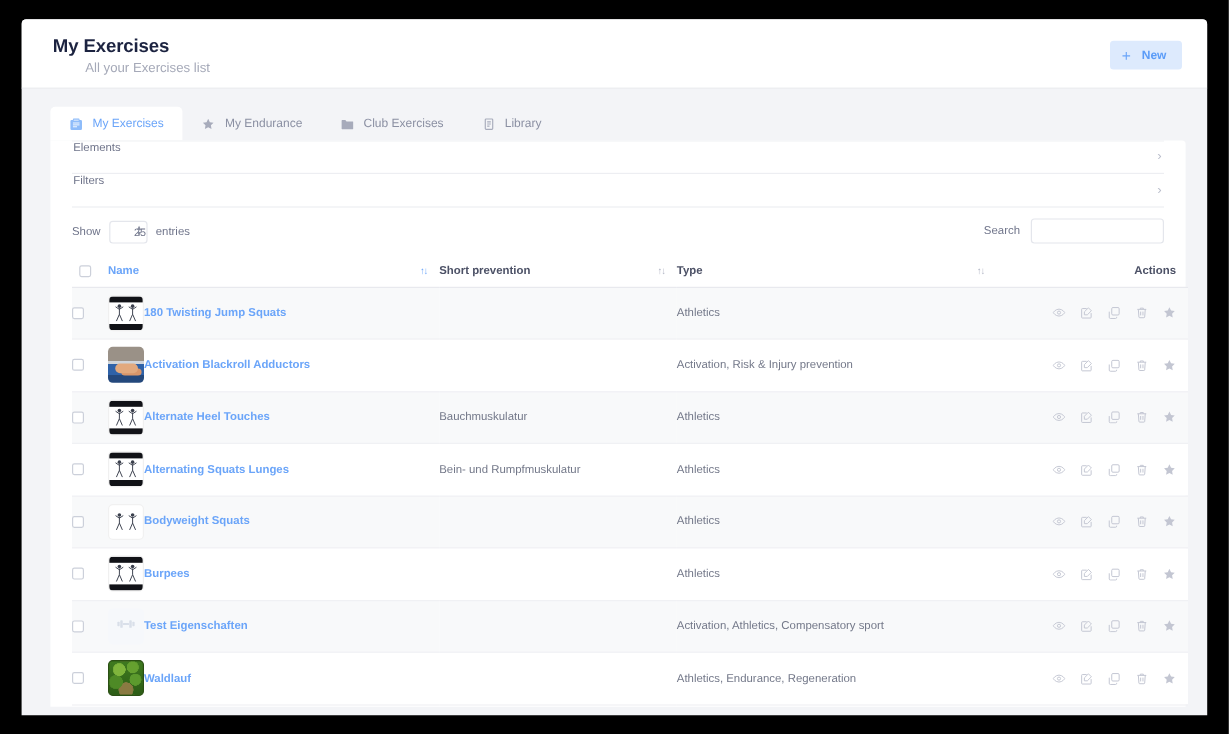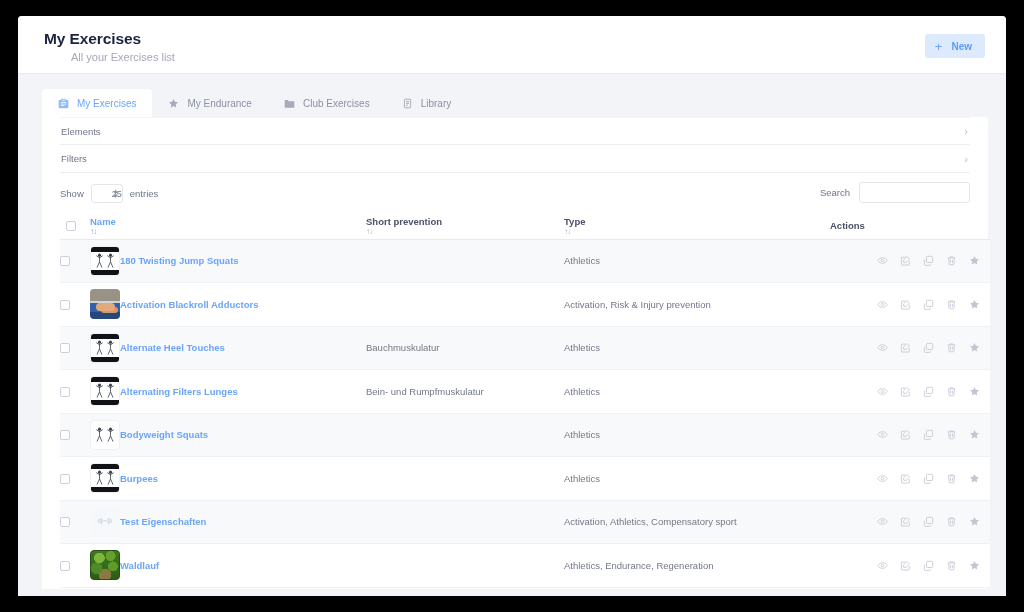--- a/index.html
+++ b/index.html
@@ -124,21 +124,21 @@
 
   
   .accordion {
     margin: 0 18px;
     padding-top: 0;
   }
   .acc-row {
     position: relative;
     height: 28px;
     display: flex;
-    align-items: center;
+    align-items: flex-start;
     border-bottom: 1px solid #edeef2;
     cursor: pointer;
   }
   .acc-row:first-child { border-top: 1px solid #f2f3f6; }
   .acc-label {
     font-size: 9.5px;
     color: #6f748a;
     padding-left: 1px;
   }
   .acc-chev {
@@ -238,24 +238,23 @@
     position: relative;
   }
   th.col-check { width: 30px; }
   th.col-name  { width: 276px; }
   th.col-desc  { width: 198px; }
   th.col-type  { width: 266px; }
   th.col-act   { width: 160px; text-align: right; }
 
   th .hd {
     display: flex;
-    align-items: flex-start;
+    align-items: center;
     justify-content: space-between;
     padding-right: 10px;
-    flex-direction: column;
   }
   th .hd-label.active { color: #6ba5f9; font-weight: bold; }
   .sorticon {
     font-size: 8px;
     color: #aeb2c2;
     letter-spacing: -1px;
     white-space: nowrap;
   }
   .sorticon.active { color: #6ba5f9; }
 
@@ -689,21 +688,21 @@
                       <svg width="9" height="16" viewBox="0 0 10 18" stroke="#3a3f4c" stroke-width="0.9" fill="none">
                         <circle cx="5" cy="2.4" r="1.7" fill="#3a3f4c" stroke="none"></circle>
                         <line x1="5" y1="4.2" x2="5" y2="10"></line>
                         <line x1="5" y1="5.4" x2="1.4" y2="3"></line>
                         <line x1="5" y1="5.4" x2="8.6" y2="3"></line>
                         <line x1="5" y1="10" x2="2.2" y2="16.4"></line>
                         <line x1="5" y1="10" x2="7.8" y2="16.4"></line>
                       </svg>
                     </div>
                   </div>
-                  <a class="ex-name">Alternating Filters Lunges</a>
+                  <a class="ex-name">Alternating Squats Lunges</a>
                 </div>
               </td>
               <td class="desc-cell">Bein- und Rumpfmuskulatur</td>
               <td class="type-cell">Athletics</td>
               <td>
                 <div class="actions-cell">
                   <span class="act" title="View">
                     <svg width="11" height="11" viewBox="0 0 16 16" fill="none" stroke="currentColor" stroke-width="1.15">
                       <path d="M1 8s2.6-4.2 7-4.2S15 8 15 8s-2.6 4.2-7 4.2S1 8 1 8z"></path>
                       <circle cx="8" cy="8" r="1.9"></circle>

